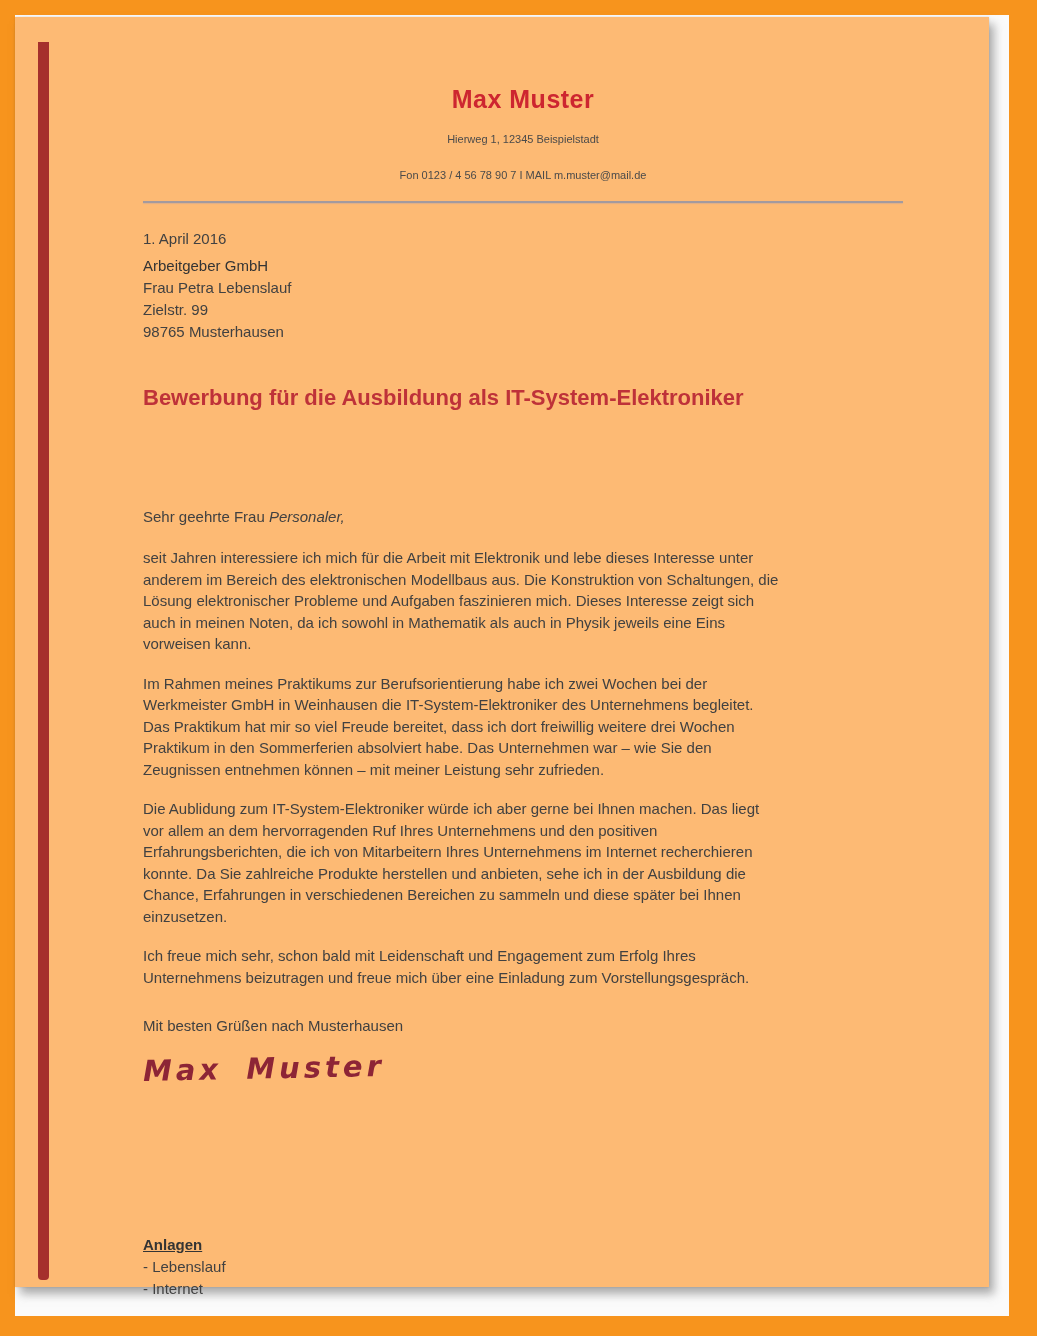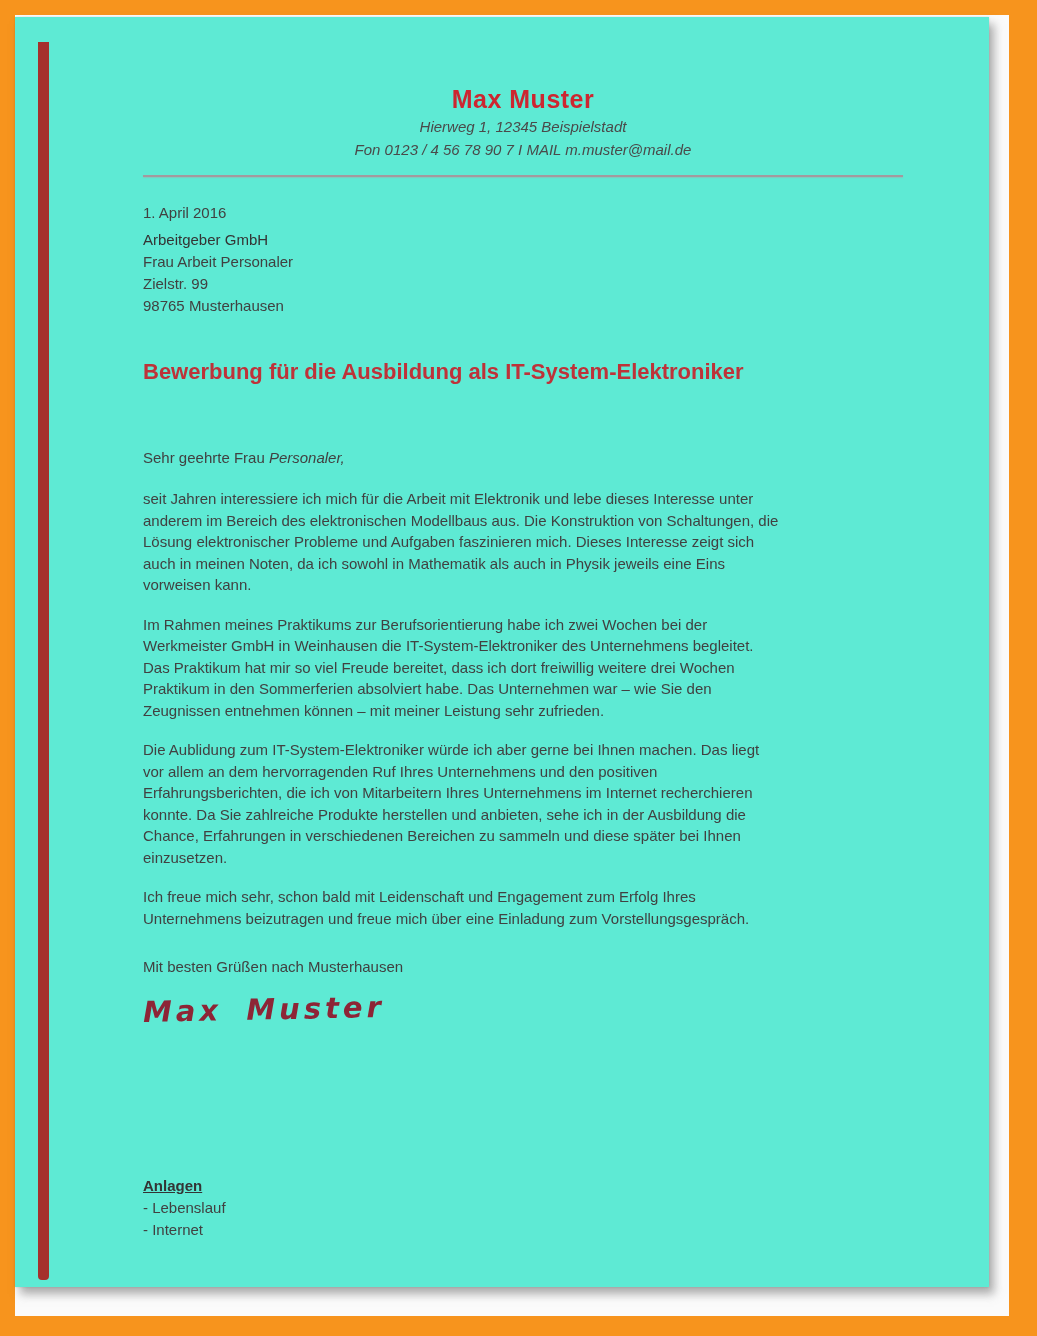--- a/index.html
+++ b/index.html
@@ -22,21 +22,21 @@
   .inner{
     position:absolute;
     left:15px; top:15px;
     width:994px; height:1301px;
     background:#fbfbfb;
   }
   .page{
     position:absolute;
     left:0; top:2px;
     width:974px; height:1270px;
-    background:#5eead4;
+    background:#fdba74;
     box-shadow:0 0 2px rgba(0,0,0,0.12), 5px 7px 9px rgba(105,105,105,0.55);
   }
   .stripe{
     position:absolute;
     left:23px; top:25px;
     width:11px; height:1238px;
     background:var(--stripe-red);
     border-radius:0 0 4px 4px;
   }
   .content{
@@ -50,24 +50,23 @@
   .header{ text-align:center; padding-top:68px; }
   .header-name{
     color:var(--title-red);
     font-weight:bold;
     font-size:25px;
     line-height:28px;
     letter-spacing:0.5px;
   }
   .header-sub{
     color:#4a4a4a;
-    font-size:15px;
+    font-size:11px;
     line-height:19px;
-    margin-top:4px;
-    font-style:italic;
+    margin-top:17px;
   }
   .divider{
     height:2px;
     background:var(--divider);
     margin-top:16px;
     box-shadow:0 1px 1px rgba(180,160,165,0.4);
   }
   .date-row{
     text-align:left;
     margin-top:26px;
@@ -75,21 +74,21 @@
   }
   .recipient{ margin-top:6px; line-height:22px; }
   .recipient-company{ font-weight:normal; color:#343434; }
   .subject{
     margin-top:44px;
     color:var(--subject-red);
     font-weight:bold;
     font-size:22px;
     line-height:22px;
   }
-  .salutation{ margin-top:64px; line-height:21px; }
+  .salutation{ margin-top:97px; line-height:21px; }
   .salutation .ital{ font-style:italic; }
   .para{
     white-space:pre-line;
     line-height:21.5px;
     margin-top:18px;
   }
   .para.first{ margin-top:20px; }
   .closing{ margin-top:27px; line-height:21px; }
   .signature{
     margin-top:18px;
@@ -121,21 +120,21 @@
         <div class="header-sub">Hierweg 1, 12345 Beispielstadt</div>
         <div class="header-sub">Fon 0123 / 4 56 78 90 7 I MAIL m.muster@mail.de</div>
       </div>
 
       <div class="divider"></div>
 
       <div class="date-row">1. April 2016</div>
 
       <div class="recipient">
         <div class="recipient-company">Arbeitgeber GmbH</div>
-        <div>Frau Arbeit Personaler</div>
+        <div>Frau Petra Lebenslauf</div>
         <div>Zielstr. 99</div>
         <div>98765 Musterhausen</div>
       </div>
 
       <div class="subject">Bewerbung für die Ausbildung als IT-System-Elektroniker</div>
 
       <div class="salutation"><span>Sehr geehrte Frau </span><span class="ital">Personaler,</span></div>
 
       <div class="para first">seit Jahren interessiere ich mich für die Arbeit mit Elektronik und lebe dieses Interesse unter
 anderem im Bereich des elektronischen Modellbaus aus. Die Konstruktion von Schaltungen, die

